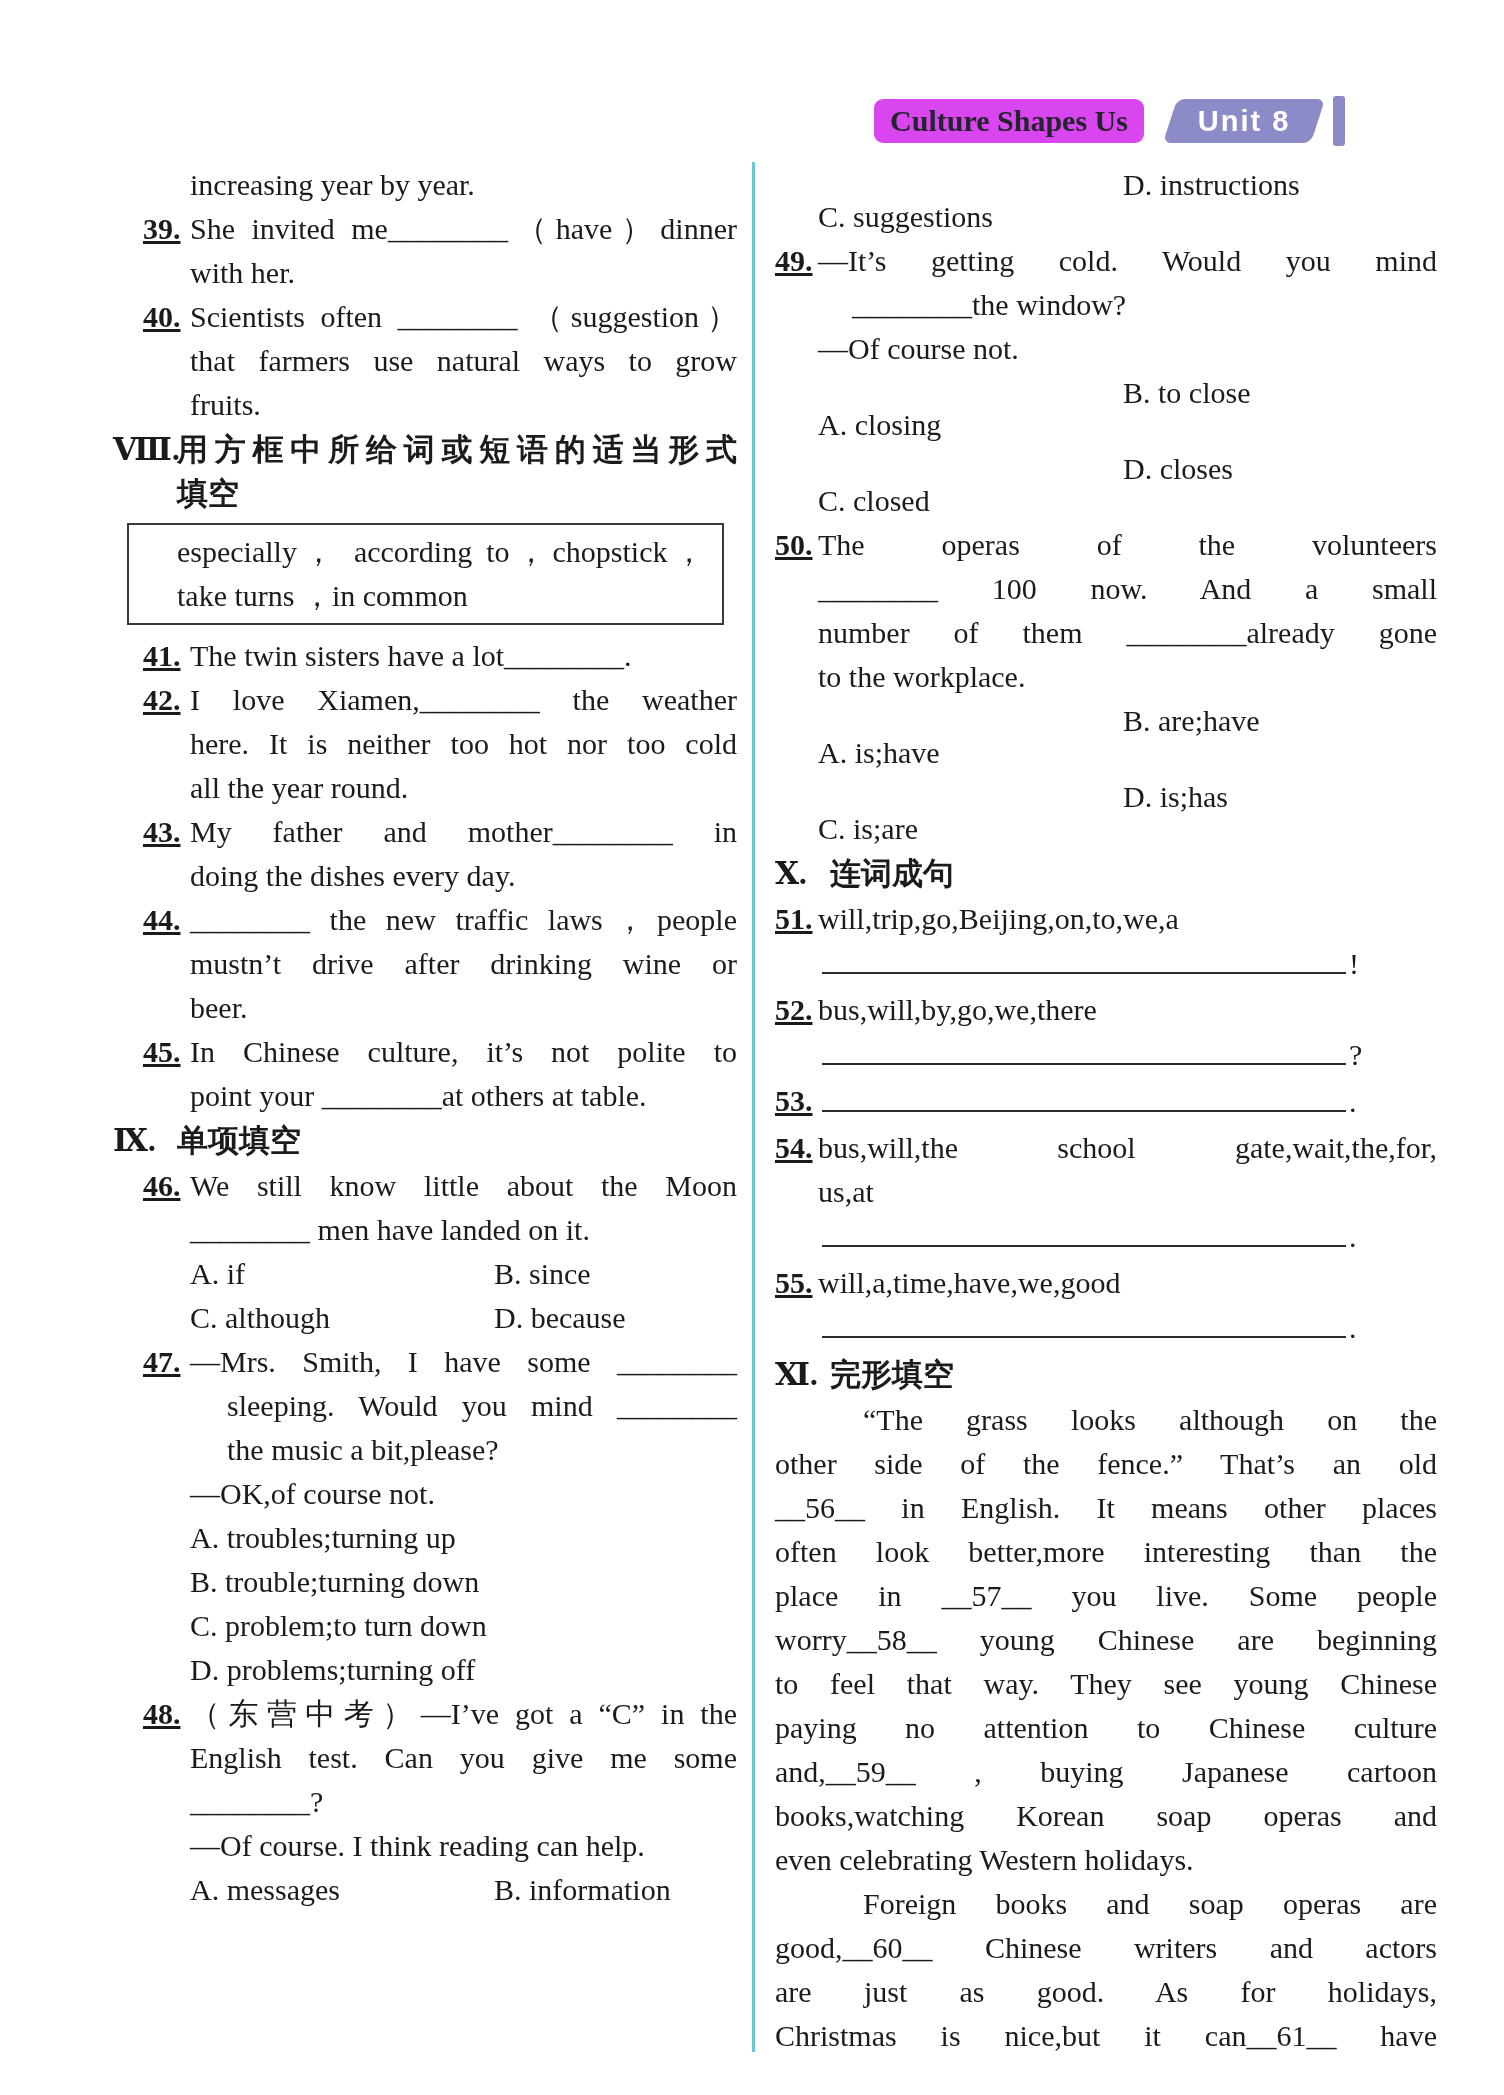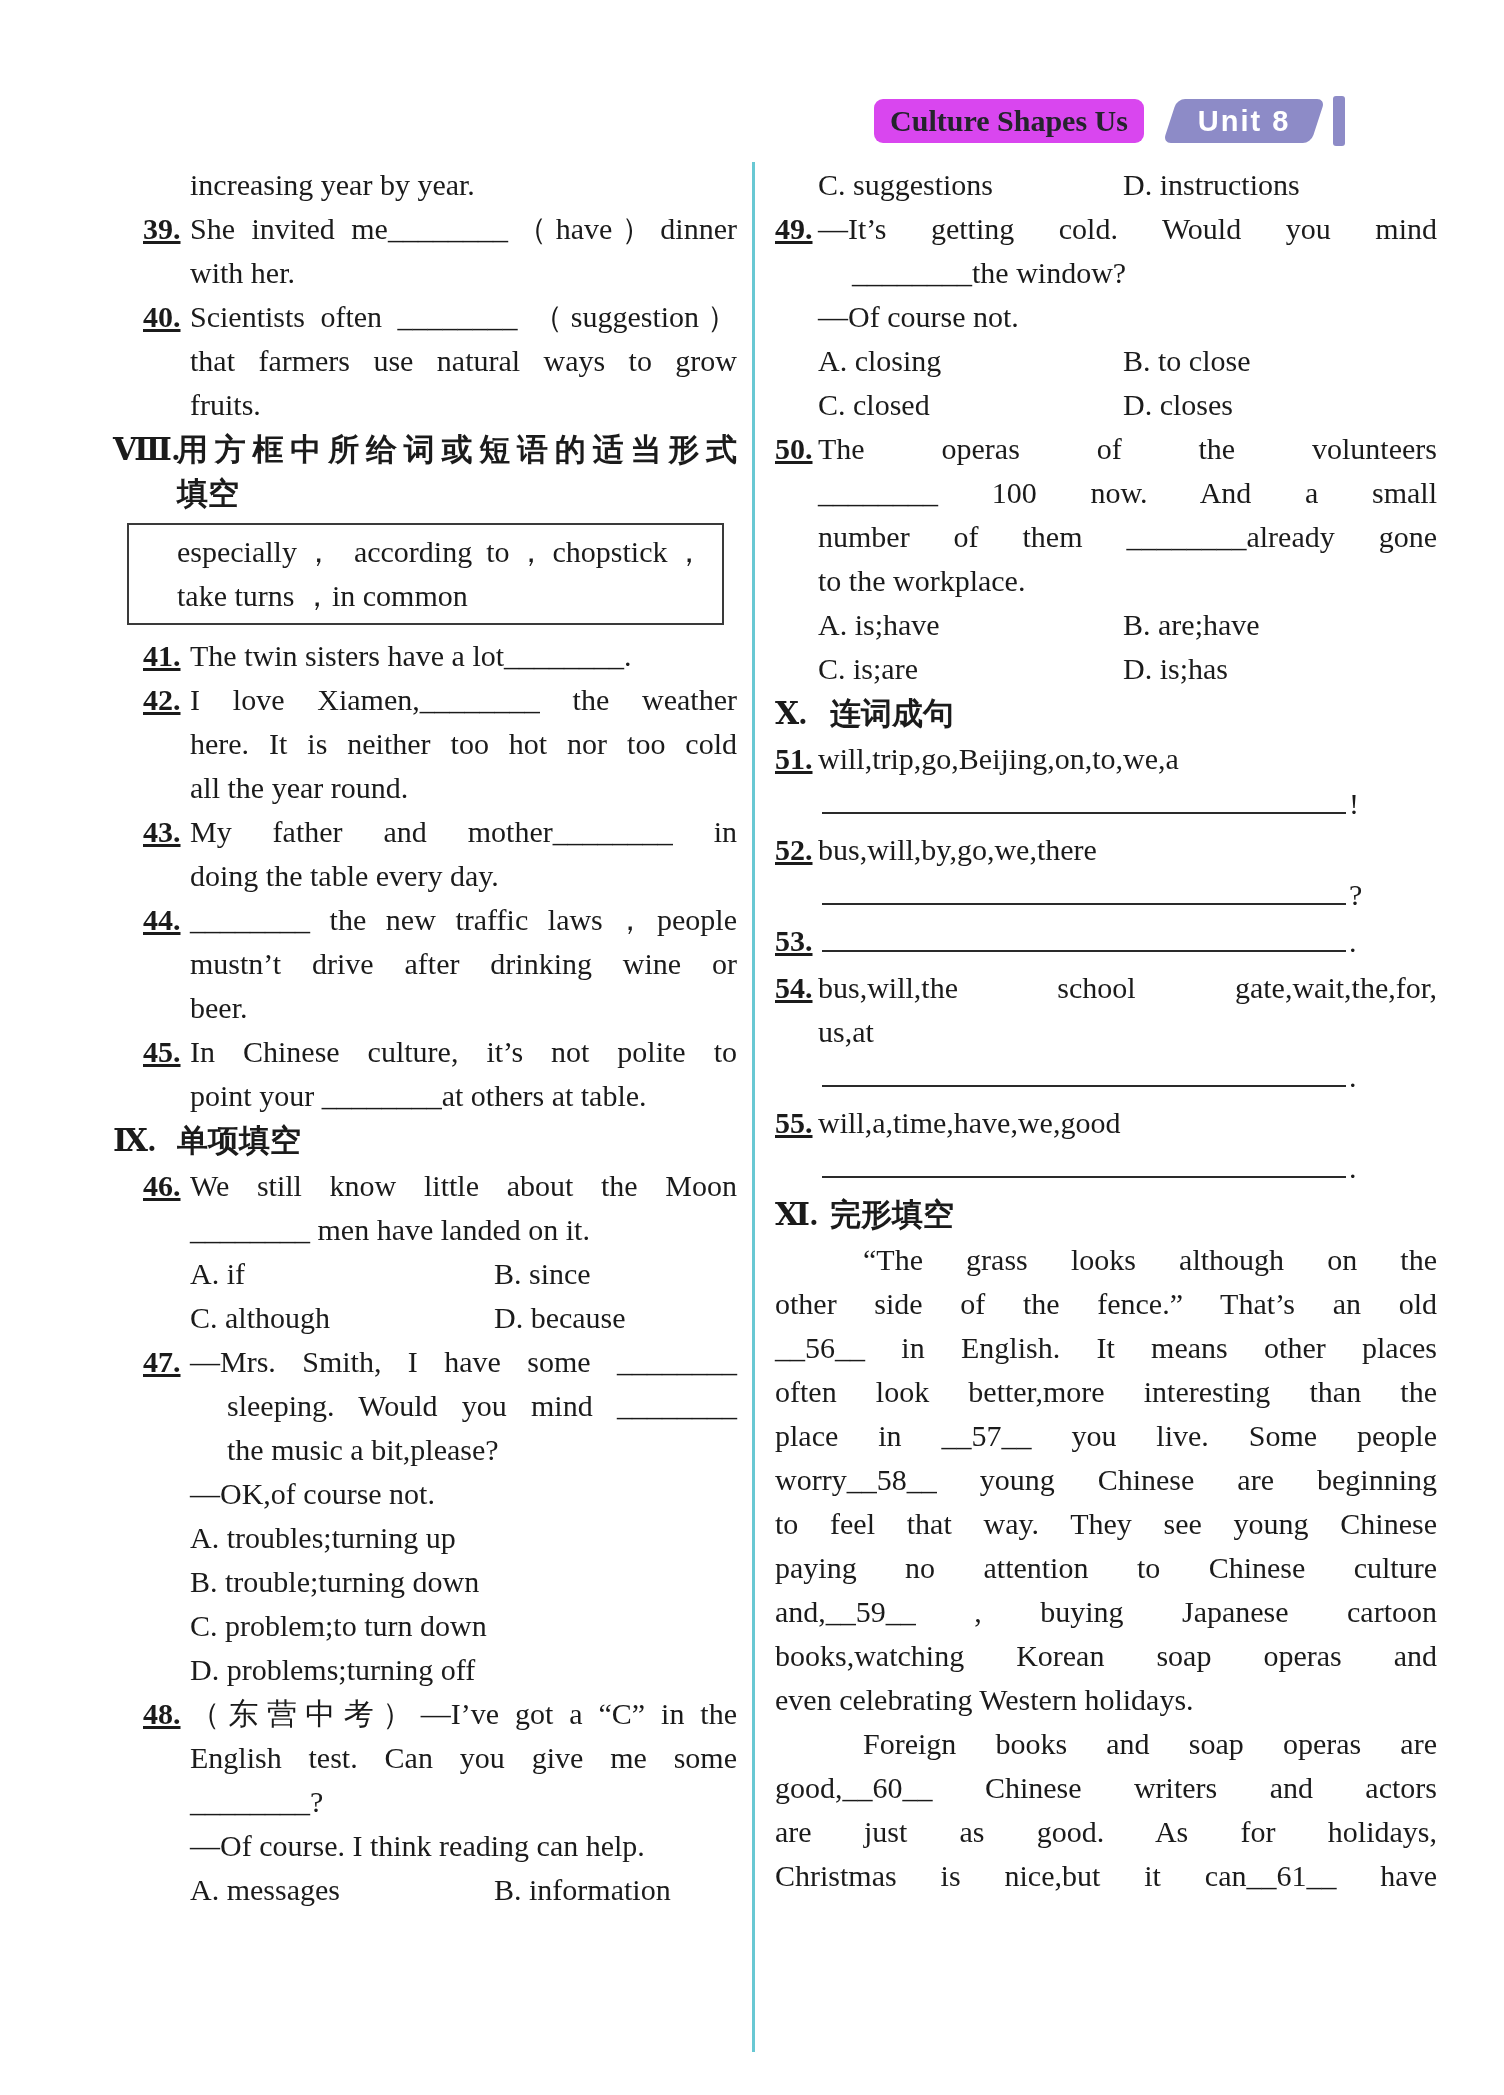--- a/index.html
+++ b/index.html
@@ -55,21 +55,21 @@
   .col-right .sec{ padding-left:55px; }
   .col-right .sec > .num{ left:0; }
 
   .wordbox{
     margin:7px 0 9px 22px; border:2px solid #3a3a3a;
     padding:5px 18px 5px 48px; width:597px;
   }
 
   .opts{ display:flex; }
   .opts .o1{ flex:0 0 auto; width:304px; }
-  .col-right .opts .o1{ width:305px; }
+  .col-right .opts .o1{ width:305px;margin-top:32px; }
   .opts .o2{ flex:1 1 auto; }
 
   .ind37{ padding-left:37px; }
   .ind34{ padding-left:34px; }
 
   .ansrow{ min-height:46px; padding:0 0 2px 4px; }
   .rule{
     display:inline-block; width:524px; height:33px;
     border-bottom:2px solid #2a2a2a; vertical-align:baseline;
   }
@@ -128,21 +128,21 @@
     <div class="item">
       <span class="num">42.</span>
       <div class="ln j">I love Xiamen,________ the weather</div>
       <div class="ln j">here. It is neither too hot nor too cold</div>
       <div class="ln">all the year round.</div>
     </div>
 
     <div class="item">
       <span class="num">43.</span>
       <div class="ln j">My father and mother________ in</div>
-      <div class="ln">doing the table every day.</div>
+      <div class="ln">doing the dishes every day.</div>
     </div>
 
     <div class="item">
       <span class="num">44.</span>
       <div class="ln j">________ the new traffic laws，people</div>
       <div class="ln j">mustn’t drive after drinking wine or</div>
       <div class="ln">beer.</div>
     </div>
 
     <div class="item">

